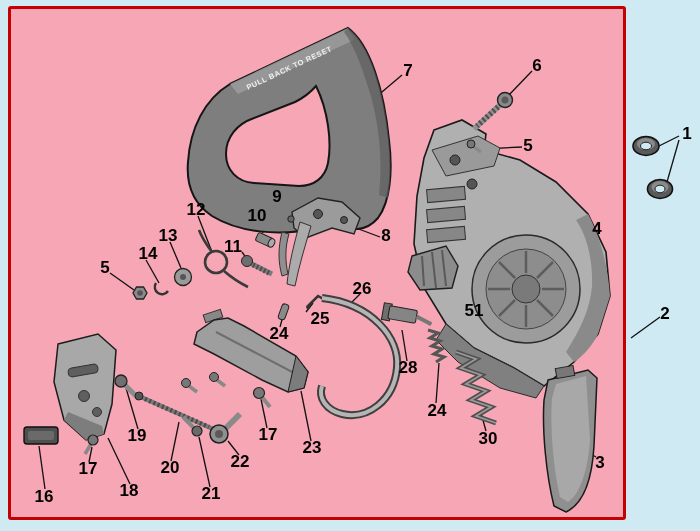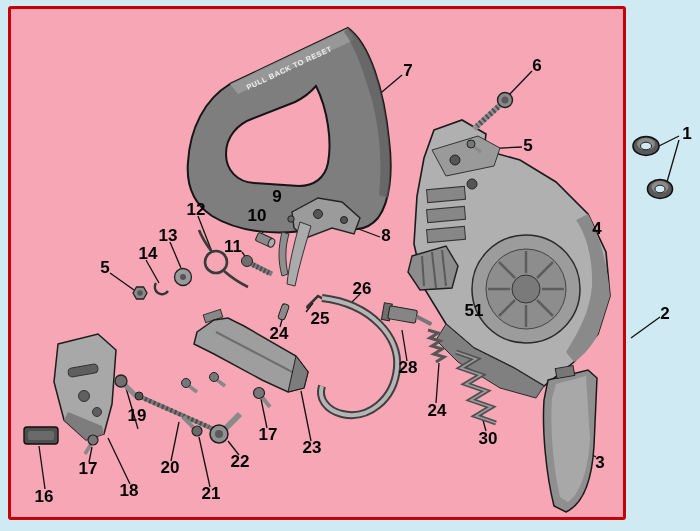--- a/index.html
+++ b/index.html
@@ -281,21 +281,21 @@
   <div class="lbl" style="left:148px;top:253px">14</div>
   <div class="lbl" style="left:105px;top:267px">5</div>
   <div class="lbl" style="left:362px;top:288px">26</div>
   <div class="lbl" style="left:474px;top:310px">51</div>
   <div class="lbl" style="left:320px;top:318px">25</div>
   <div class="lbl" style="left:279px;top:333px">24</div>
   <div class="lbl" style="left:408px;top:367px">28</div>
   <div class="lbl" style="left:437px;top:410px">24</div>
   <div class="lbl" style="left:488px;top:438px">30</div>
   <div class="lbl" style="left:268px;top:434px">17</div>
-  <div class="lbl" style="left:137px;top:415px">19</div>
+  <div class="lbl" style="left:137px;top:435px">19</div>
   <div class="lbl" style="left:312px;top:447px">23</div>
   <div class="lbl" style="left:240px;top:461px">22</div>
   <div class="lbl" style="left:88px;top:468px">17</div>
   <div class="lbl" style="left:170px;top:467px">20</div>
   <div class="lbl" style="left:129px;top:490px">18</div>
   <div class="lbl" style="left:44px;top:496px">16</div>
   <div class="lbl" style="left:211px;top:493px">21</div>
   <div class="lbl" style="left:600px;top:462px">3</div>
 
 </div>

